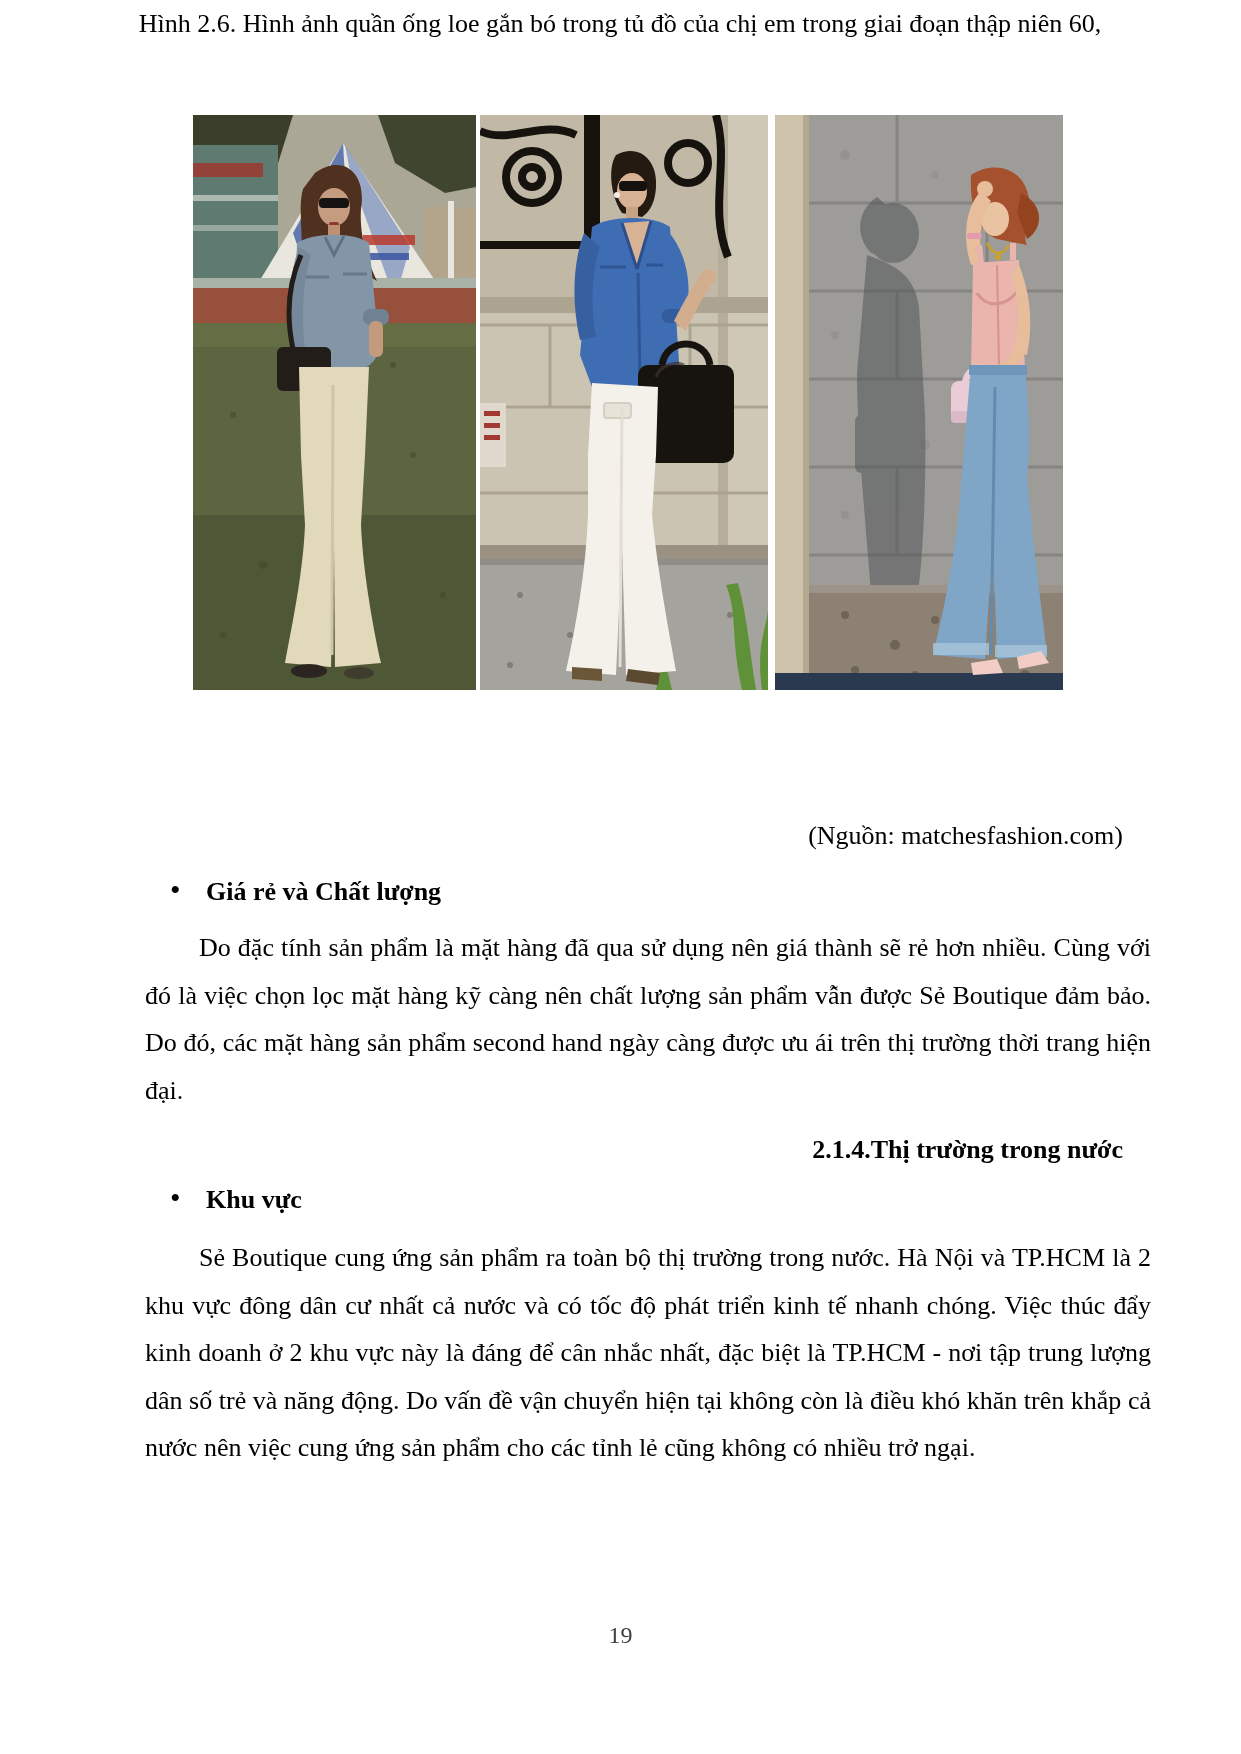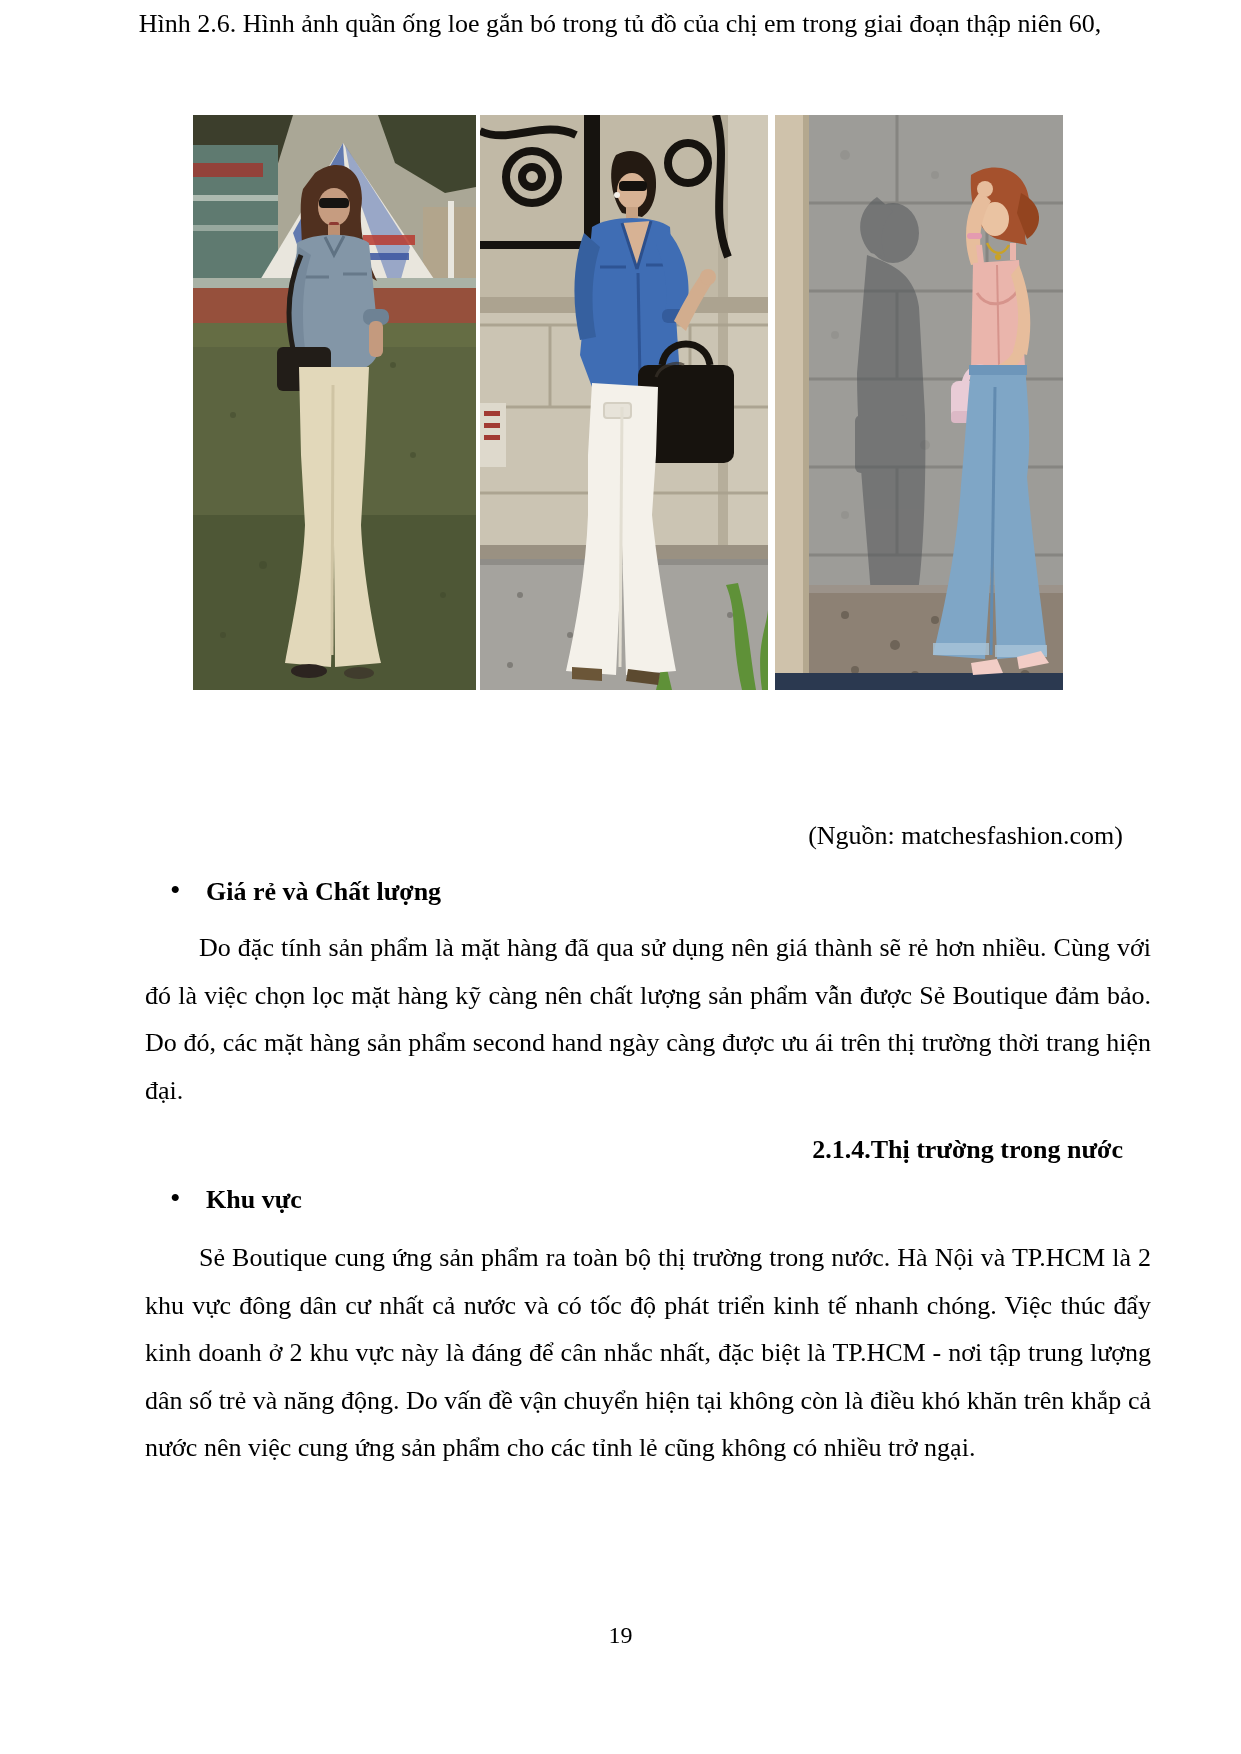--- a/index.html
+++ b/index.html
@@ -37,21 +37,21 @@
   .dot{display:inline-block;margin-left:53px;width:36px;font-size:30px;}
   .b3 .dot{margin-left:110px;width:33px;font-size:30px;}
   .para{text-indent:54px;margin-left:28px;}
   .para1{top:924px;}
   .heading{top:1126px;font-weight:bold;text-align:right;}
   .heading .hnum{display:inline-block;width:76px;}
   .para2{top:1234px;}
   .pagenum{
     left:0;top:1620px;width:1241px;
     text-align:center;font-size:24px;line-height:30px;
-    color:#000000;
+    color:#404040;
   }
 </style>
 </head>
 <body>
 
 <div class="page">
 
   <div class="abs photos">
 
     <div class="photo p1">

